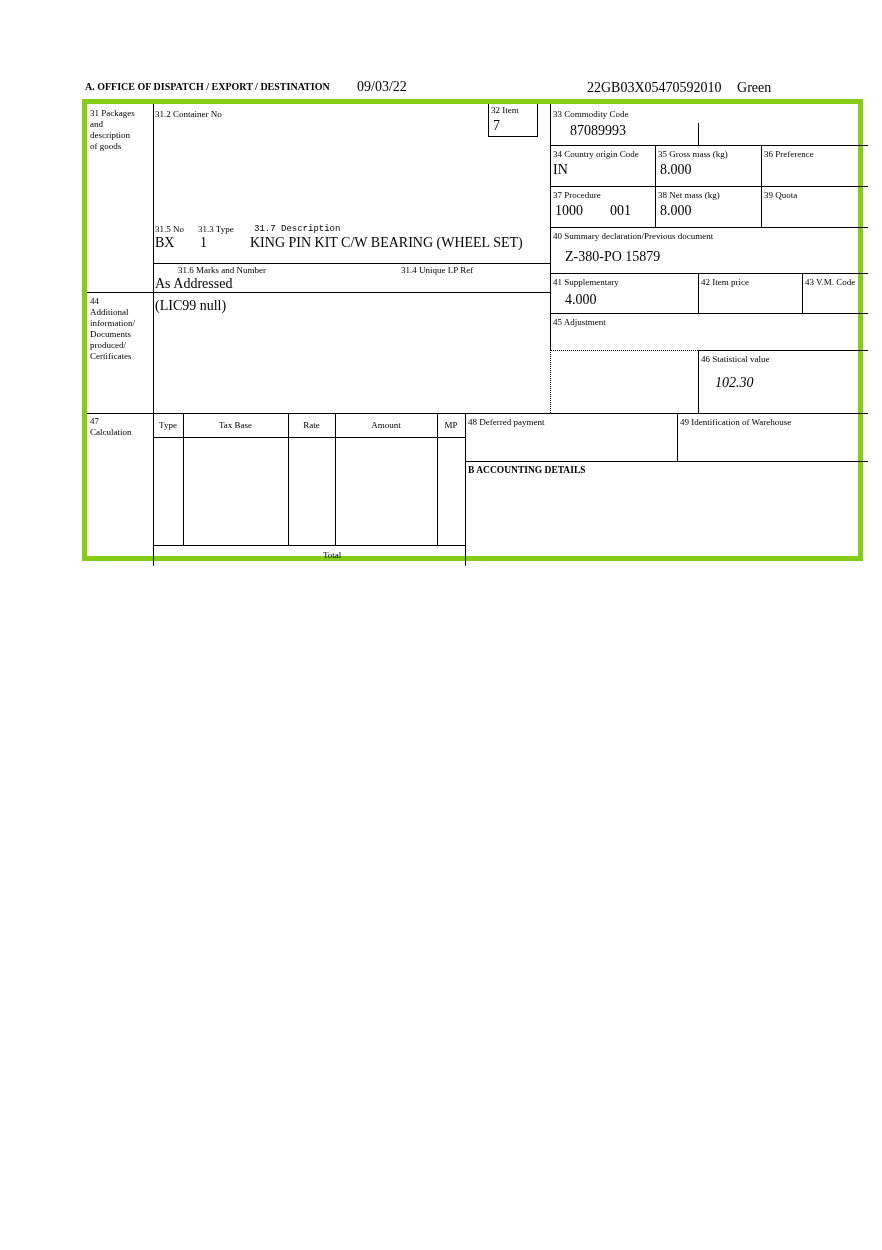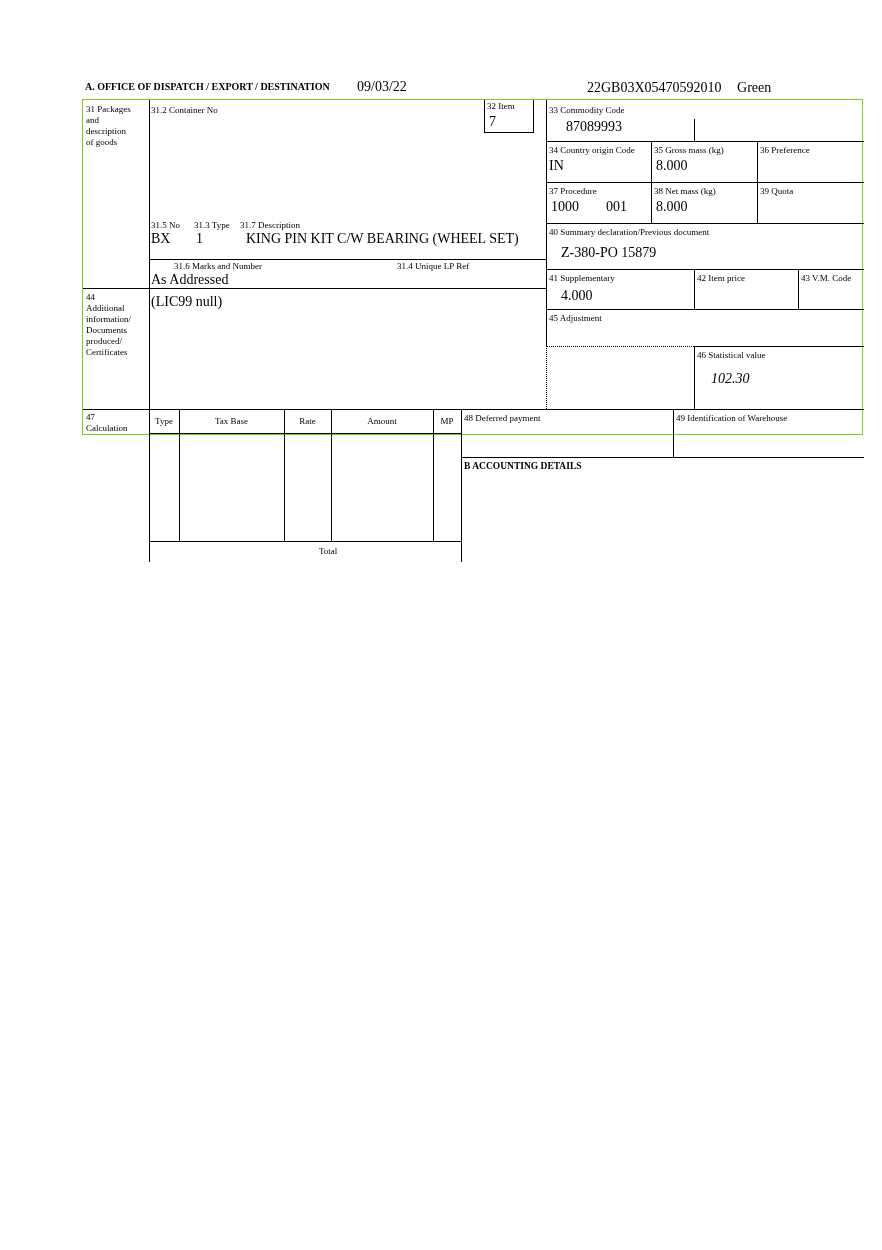--- a/index.html
+++ b/index.html
@@ -2,21 +2,21 @@
 <html><head>
 <meta charset="utf-8">
 <style>
   * { margin:0; padding:0; box-sizing:border-box; }
   html,body { width:882px; height:1250px; }
   body { background:#ffffff; position:relative; font-family:"Liberation Serif", serif; color:#000; overflow:hidden; }
   .abs { position:absolute; }
   .lbl { position:absolute; font-size:9px; line-height:11px; white-space:nowrap; }
   .lblwrap { position:absolute; font-size:9px; line-height:11px; }
   .val { position:absolute; font-size:14px; line-height:15px; white-space:nowrap; }
-  .form { position:absolute; left:82px; top:99px; width:781px; height:336px; border:1px solid #84cc16; }
+  .form { position:absolute; left:82px; top:99px; width:781px; height:462px; border:5px solid #84cc16; }
   .hline { position:absolute; height:0; border-top:1px solid #000; }
   .vline { position:absolute; width:0; border-left:1px solid #000; }
   .hline.dot { border-top-style:dotted; }
   .vline.dot { border-left-style:dotted; }
   .bold { font-weight:bold; }
   .ctr { text-align:center; }
 </style>
 </head>
 <body>
 
@@ -85,21 +85,21 @@
 
   <div class="lbl" style="left:466px; top:86px;">37 Procedure</div>
   <div class="val" style="left:468px; top:99px;">1000</div>
   <div class="val" style="left:523px; top:99px;">001</div>
   <div class="lbl" style="left:571px; top:86px;">38 Net mass (kg)</div>
   <div class="val" style="left:573px; top:99px;">8.000</div>
   <div class="lbl" style="left:677px; top:86px;">39 Quota</div>
 
   <div class="lbl" style="left:68px; top:120px;">31.5 No</div>
   <div class="lbl" style="left:111px; top:120px;">31.3 Type</div>
-  <div class="lbl" style="left:157px; top:120px;">31.7 Description</div>
+  <div class="lbl" style="left:167px; top:120px;font-family:Liberation Mono, monospace;">31.7 Description</div>
   <div class="val" style="left:68px; top:131px;">BX</div>
   <div class="val" style="left:113px; top:131px;">1</div>
   <div class="val" style="left:163px; top:131px;">KING PIN KIT C/W BEARING (WHEEL SET)</div>
 
   <div class="lbl" style="left:466px; top:127px;">40 Summary declaration/Previous document</div>
   <div class="val" style="left:478px; top:145px;">Z-380-PO 15879</div>
 
   <div class="lbl" style="left:68px; top:161px;padding-left:23px;">31.6 Marks and Number</div>
   <div class="lbl" style="left:314px; top:161px;">31.4 Unique LP Ref</div>
   <div class="val" style="left:68px; top:172px;">As Addressed</div>

